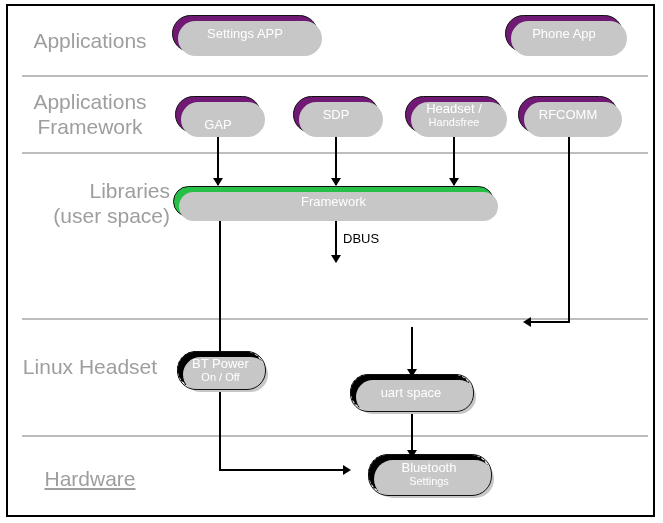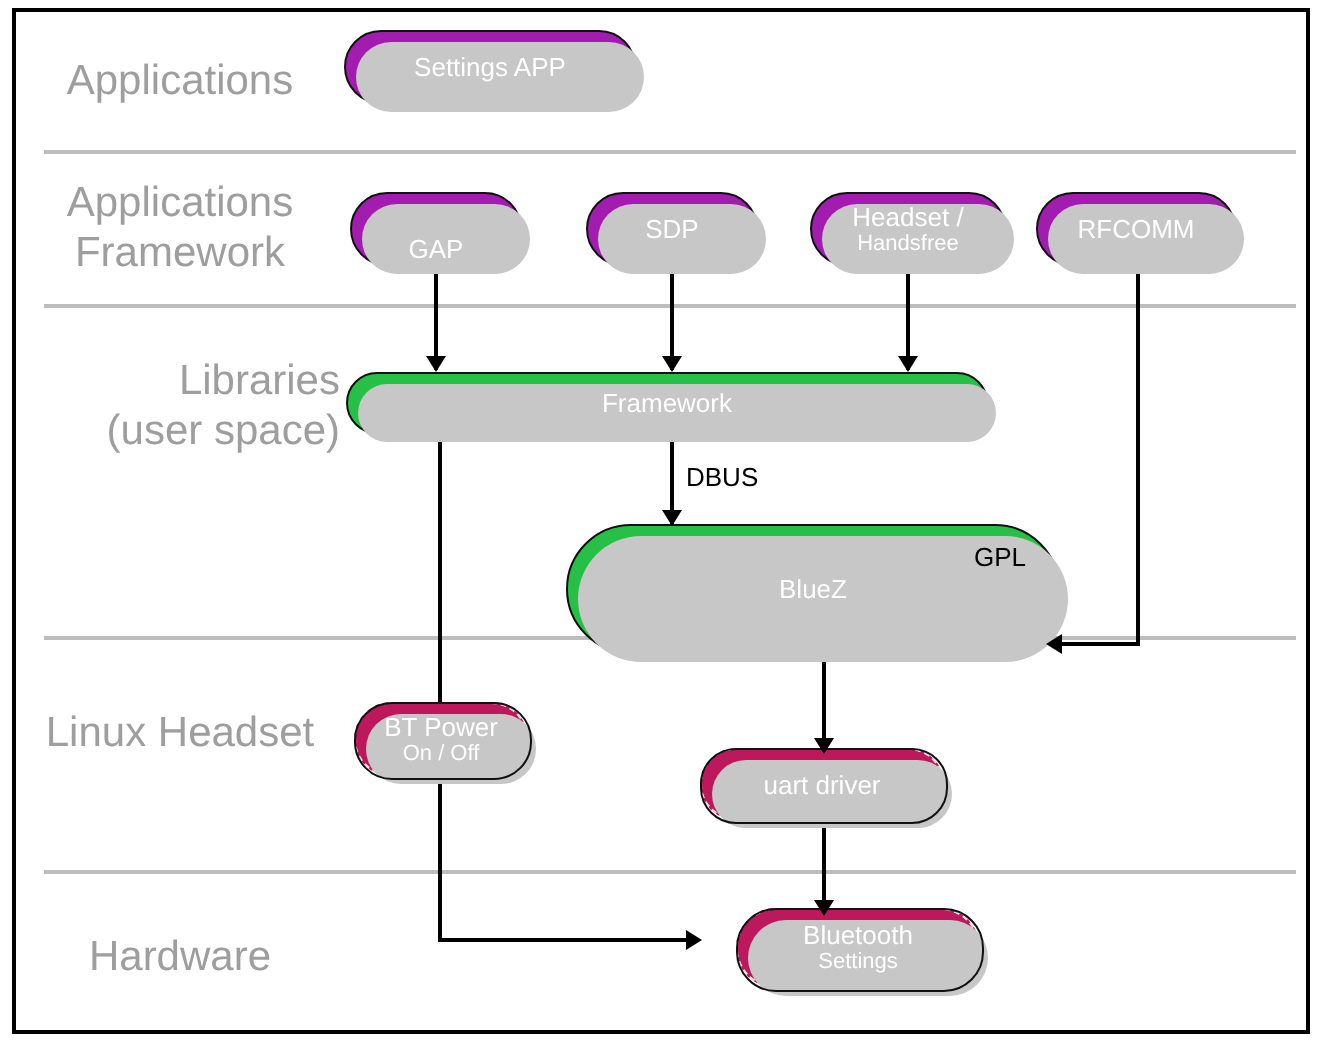--- a/index.html
+++ b/index.html
@@ -47,23 +47,23 @@
   }
   .node .shadow{
     position:absolute;
     left:5px;top:5px;
     width:100%;height:100%;
     background:#c7c7c7;
     z-index:-1;
   }
   .node .lbl{position:relative;z-index:2;}
   .node .sub{display:block;font-size:11px;line-height:13px;}
-  .node.blue{background:#a21caf;}
+  .node.blue{background:#701a75;}
   .node.green{background:#27c047;}
-  .node.red{background:#be185d;border-style:dashed;border-color:#e8d8d8;border-width:1.4px;}
+  .node.red{background:#000000;border-style:dashed;border-color:#e8d8d8;border-width:1.4px;}
   .node.red .inner-outline{
     position:absolute;left:-1.4px;top:-1.4px;
     width:calc(100% + 2.8px);height:calc(100% + 2.8px);
     border:1.4px solid #111;border-radius:inherit;
     pointer-events:none;z-index:1;
   }
   .corner-tag{
     position:absolute;
     color:#000000;
     font-size:13px;
@@ -113,21 +113,21 @@
   <div class="divider" style="left:22px;top:152px;width:626px;"></div>
   <div class="divider" style="left:22px;top:318px;width:626px;"></div>
   <div class="divider" style="left:22px;top:435px;width:626px;"></div>
 
   <div class="layer-label" style="left:10px;top:28px;width:160px;">Applications</div>
   <div class="layer-label" style="left:10px;top:89px;width:160px;">Applications
 Framework</div>
   <div class="layer-label" style="left:10px;top:178px;width:160px;text-align:right;">Libraries
 (user space)</div>
   <div class="layer-label" style="left:10px;top:354px;width:160px;">Linux Headset</div>
-  <div class="layer-label" style="left:10px;top:466px;width:160px;">Hardware</div>
+  <div class="layer-label" style="left:10px;top:466px;width:160px;text-decoration:underline;">Hardware</div>
 
   <div class="vline" style="left:217px;top:133px;height:52px;"></div>
   <div class="arrow-down" style="left:213px;top:178px;"></div>
 
   <div class="vline" style="left:335px;top:133px;height:52px;"></div>
   <div class="arrow-down" style="left:331px;top:178px;"></div>
 
   <div class="vline" style="left:453px;top:133px;height:52px;"></div>
   <div class="arrow-down" style="left:449px;top:178px;"></div>
 
@@ -147,20 +147,24 @@
 
   <div class="vline" style="left:219px;top:216px;height:255px;"></div>
   <div class="hline" style="left:219px;top:469px;width:126px;"></div>
   <div class="arrow-right" style="left:343px;top:465px;"></div>
 
   <div class="node blue" style="left:172px;top:15px;width:146px;height:37px;border-radius:19px;">
     <span class="shadow" style="border-radius:19px;"></span>
     <span class="lbl">Settings APP</span>
   </div>
 
+  <div class="node blue" style="left:505px;top:15px;width:118px;height:37px;border-radius:19px;">
+    <span class="shadow" style="border-radius:19px;"></span>
+    <span class="lbl">Phone App</span>
+  </div>
 
   <div class="node blue" style="left:175px;top:96px;width:86px;height:37px;border-radius:19px;align-items:flex-end;">
     <span class="shadow" style="border-radius:19px;"></span>
     <span class="lbl">GAP</span>
   </div>
 
   <div class="node blue" style="left:293px;top:96px;width:86px;height:37px;border-radius:19px;">
     <span class="shadow" style="border-radius:19px;"></span>
     <span class="lbl">SDP</span>
   </div>
@@ -176,39 +180,34 @@
       <span>Headset /</span>
       <span class="sub">Handsfree</span>
     </span>
   </div>
 
   <div class="node green" style="left:173px;top:186px;width:321px;height:31px;border-radius:16px;">
     <span class="shadow" style="border-radius:16px;"></span>
     <span class="lbl">Framework</span>
   </div>
 
-  <div class="node green" style="left:283px;top:262px;width:247px;height:65px;border-radius:33px;">
-    <span class="shadow" style="border-radius:33px;"></span>
-    <span class="corner-tag" style="right:16px;top:8px;">GPL</span>
-    <span class="lbl">BlueZ</span>
-  </div>
 
   <div class="node red" style="left:177px;top:351px;width:87px;height:37px;border-radius:19px;">
     <span class="shadow" style="border-radius:19px;"></span>
     <span class="inner-outline"></span>
     <span class="lbl">
       <span>BT Power</span>
       <span class="sub">On / Off</span>
     </span>
   </div>
 
   <div class="node red" style="left:350px;top:374px;width:122px;height:36px;border-radius:18px;">
     <span class="shadow" style="border-radius:18px;"></span>
     <span class="inner-outline"></span>
-    <span class="lbl">uart driver</span>
+    <span class="lbl">uart space</span>
   </div>
 
   <div class="node red" style="left:368px;top:454px;width:122px;height:40px;border-radius:20px;">
     <span class="shadow" style="border-radius:20px;"></span>
     <span class="inner-outline"></span>
     <span class="lbl">
       <span>Bluetooth</span>
       <span class="sub">Settings</span>
     </span>
   </div>

